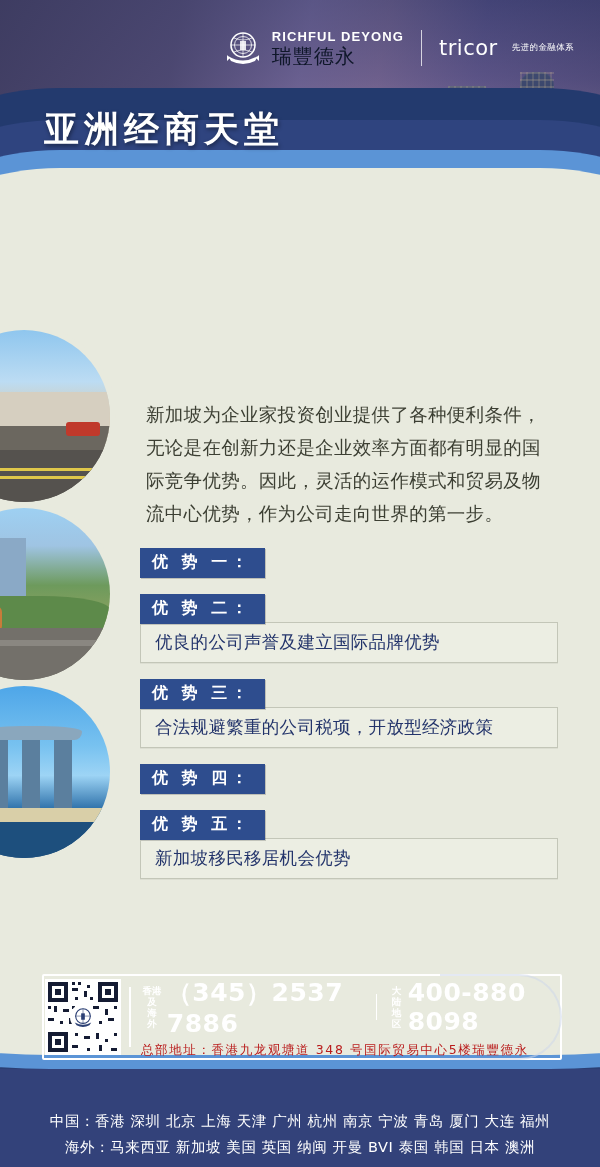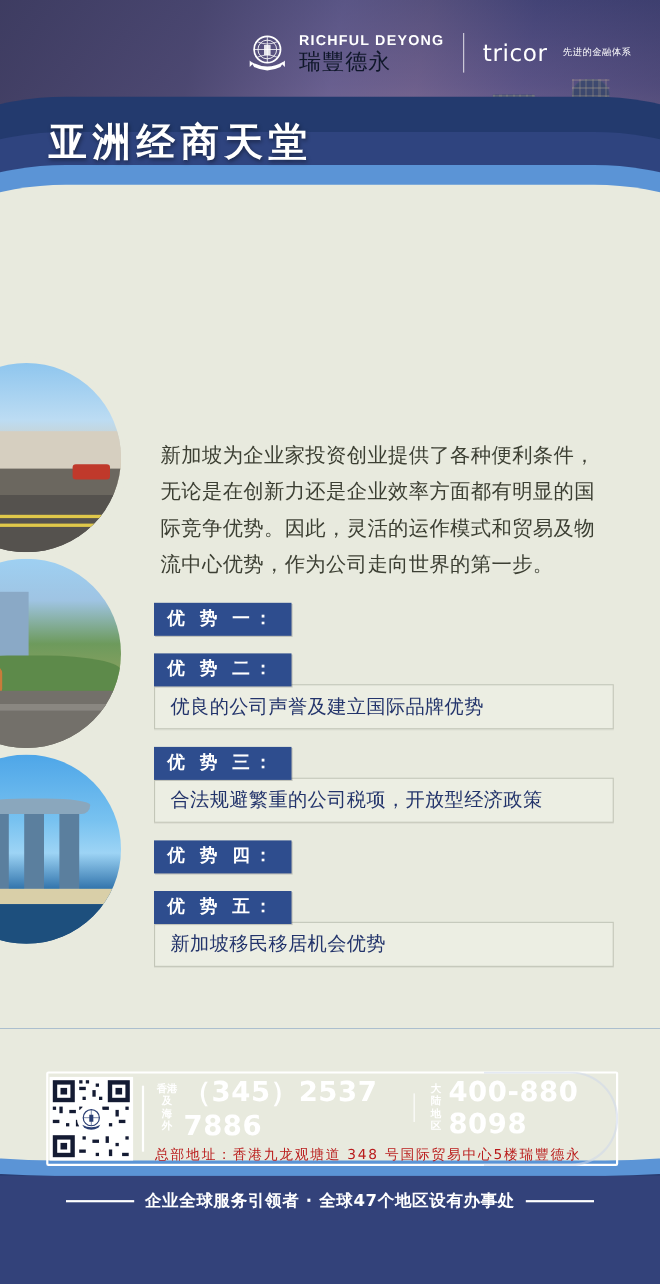--- a/index.html
+++ b/index.html
@@ -323,19 +323,18 @@
         <span class="ph-num">（345）2537 7886</span>
         <span class="ph-div"></span>
         <span class="ph-label">大陆
 地区</span>
         <span class="ph-num">400-880 8098</span>
       </div>
       <div class="addr">总部地址：香港九龙观塘道 348 号国际贸易中心5楼瑞豐德永</div>
     </div>
   </div>
 
-  <div class="foot-title">
-    <span class="foot-line"></span>
-    <span class="foot-title-txt">企业全球服务引领者 · 全球47个地区设有办事处</span>
-    <span class="foot-line"></span>
+  <div class="foot-rows">
+    <div class="foot-row">中国：香港 深圳 北京 上海 天津 广州 杭州 南京 宁波 青岛 厦门 大连 福州</div>
+    <div class="foot-row">海外：马来西亚 新加坡 美国 英国 纳闽 开曼 BVI 泰国 韩国 日本 澳洲</div>
   </div>
 
 </div>
 
 </body></html>

